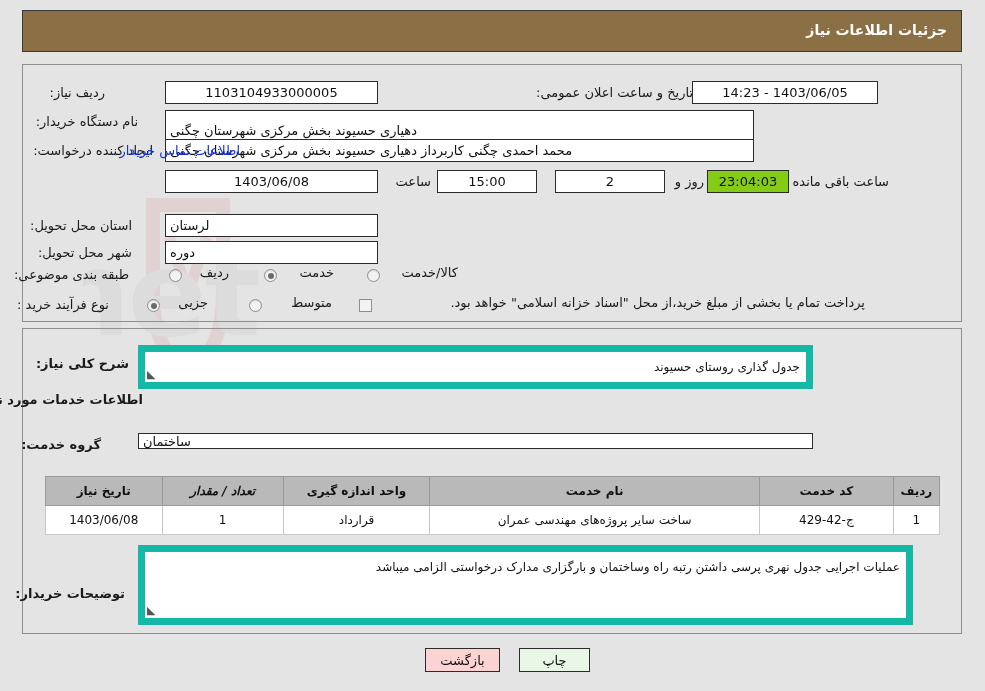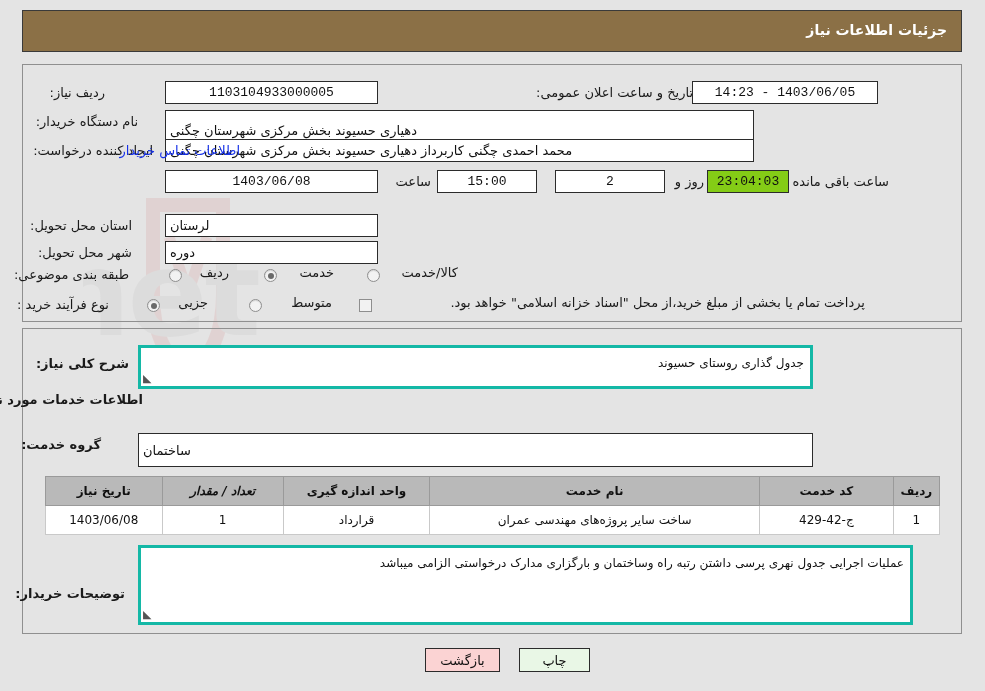--- a/index.html
+++ b/index.html
@@ -47,21 +47,21 @@
   }
   .lbl.b{font-weight:bold;}
   .fld{
     position:absolute;background:#ffffff;
     border:1px solid #2b2b2b;box-sizing:border-box;
     font-size:13px;color:#111;
     display:flex;align-items:center;
     padding:0 4px;z-index:3;
     font-family:"DejaVu Sans","Liberation Sans",sans-serif;
   }
-  .fld.ctr{justify-content:center;font-family:Liberation Mono, monospace;}
+  .fld.ctr{justify-content:center;}
   .fld.rt{justify-content:flex-end;}
   .fld.cream{background:#84cc16;}
   .link{
     position:absolute;color:#1530e8;font-size:13px;
     cursor:pointer;white-space:nowrap;z-index:3;
   }
   .plain{
     position:absolute;font-size:13px;color:#1a1a1a;
     white-space:nowrap;z-index:3;
   }
@@ -78,21 +78,21 @@
     width:6px;height:6px;border-radius:50%;background:#6a6a6a;
   }
   .chk{
     position:absolute;width:13px;height:13px;
     border:1px solid #8e8e8e;background:#f2f2f2;
     box-sizing:border-box;z-index:3;
   }
 
   
   .ta{
-    position:absolute;background:#ffffff;border:3px solid #14b8a6;
+    position:absolute;background:#ffffff;border:7px solid #14b8a6;
     box-sizing:border-box;z-index:3;overflow:hidden;
   }
   .ta .txt{
     padding:6px 6px 0 6px;font-size:12px;color:#111;
     text-align:right;line-height:1.5;
   }
   .ta .grip{
     position:absolute;left:2px;bottom:1px;width:12px;height:12px;
     color:#555;font-size:11px;line-height:12px;
     transform:scaleX(-1);
@@ -199,21 +199,21 @@
 
   <div class="lbl b" style="right:856px;top:356px;width:113px;">شرح کلی نیاز:</div>
   <div class="ta" style="right:172px;top:345px;width:675px;height:44px;">
     <div class="txt">جدول گذاری روستای حسیوند</div>
     <div class="grip">◢</div>
   </div>
 
   <div class="lbl b" style="right:842px;top:392px;width:127px;">اطلاعات خدمات مورد نیاز</div>
 
   <div class="lbl b" style="right:884px;top:437px;width:85px;">گروه خدمت:</div>
-  <div class="fld rt" style="right:172px;top:433px;width:675px;height:34px;">ساختمان</div>
+  <div class="fld rt" style="right:172px;top:433px;width:675px;height:16px;">ساختمان</div>
 
   <table class="tbl" style="right:45px;top:476px;width:895px;">
     <thead>
       <tr>
         <th style="width:38px;">ردیف</th>
         <th style="width:133px;">کد خدمت</th>
         <th style="width:352px;">نام خدمت</th>
         <th style="width:142px;margin-left:24px;">واحد اندازه گیری</th>
         <th style="width:118px;font-style:italic;">تعداد / مقدار</th>
         <th style="width:112px;">تاریخ نیاز</th>

